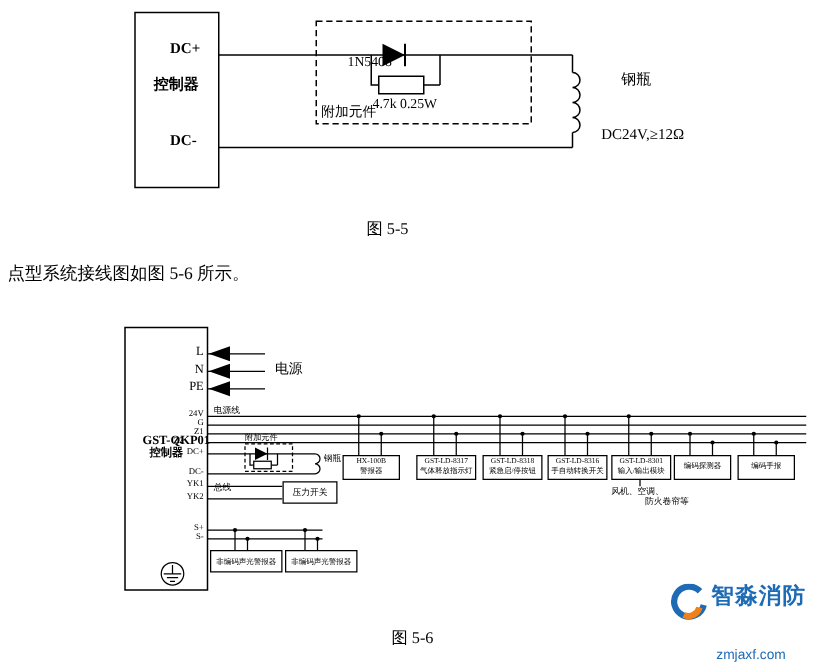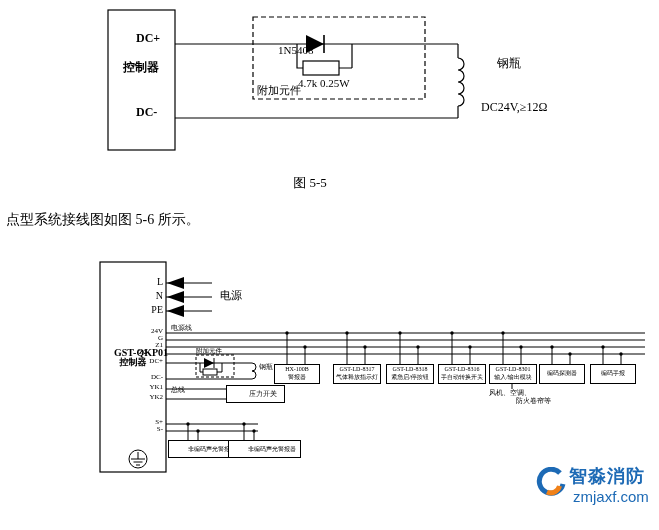--- a/index.html
+++ b/index.html
@@ -6,21 +6,21 @@
   .page{position:relative;width:659px;height:530px;background:#ffffff;
         font-family:"Liberation Serif",serif;color:#000;overflow:hidden;}
   svg.wires{position:absolute;left:0;top:0;}
   .lbl{position:absolute;white-space:nowrap;line-height:1.1;}
   .ctr{text-align:center;}
   .rt{text-align:right;}
   .devbox{position:absolute;border:1px solid #000;background:#fff;
           display:flex;flex-direction:column;align-items:center;justify-content:center;
           font-size:6px;line-height:1.3;text-align:center;}
   .smallbox{position:absolute;border:1px solid #000;background:#fff;
-          display:flex;align-items:center;justify-content:center;text-align:center;padding-left:15px;}
+          display:flex;align-items:center;justify-content:center;text-align:center;}
   .brand{font-family:"Liberation Sans",sans-serif;font-weight:bold;color:#1d6ab5;}
   .site{font-family:"Liberation Sans",sans-serif;color:#1d6ab5;}
 </style>
 </head>
 <body>
 
 <div class="page">
 
   <svg class="wires" width="659" height="530" viewBox="0 0 659 530">
 
@@ -164,23 +164,24 @@
     <span>压力开关</span>
   </div>
 
   <div class="smallbox" style="left:168px;top:440px;width:56px;height:16px;font-size:6px;">
     <span>非编码声光警报器</span>
   </div>
   <div class="smallbox" style="left:228px;top:440px;width:56px;height:16px;font-size:6px;">
     <span>非编码声光警报器</span>
   </div>
 
+  <span class="lbl ctr" style="left:270px;top:503px;width:120px;font-size:13px;">图 5-6</span>
 
   <div class="lbl" style="left:536px;top:467px;width:32px;height:32px;">
     <svg width="30" height="30" viewBox="0 0 30 30">
       <path d="M24,6 A12,12 0 1 0 27,17" stroke="#1d6ab5" stroke-width="5" fill="none"></path>
       <path d="M11,25 A9,9 0 0 0 23.5,19" stroke="#f08119" stroke-width="5" fill="none"></path>
     </svg>
   </div>
   <span class="lbl brand" style="left:569px;top:467px;font-size:18px;letter-spacing:1px;">智淼消防</span>
-  <span class="lbl site" style="left:573px;top:489px;font-size:15px;">zmjaxf.com</span>
+  <span class="lbl site" style="left:573px;top:518px;font-size:11px;">zmjaxf.com</span>
 
 </div>
 
 </body></html>

